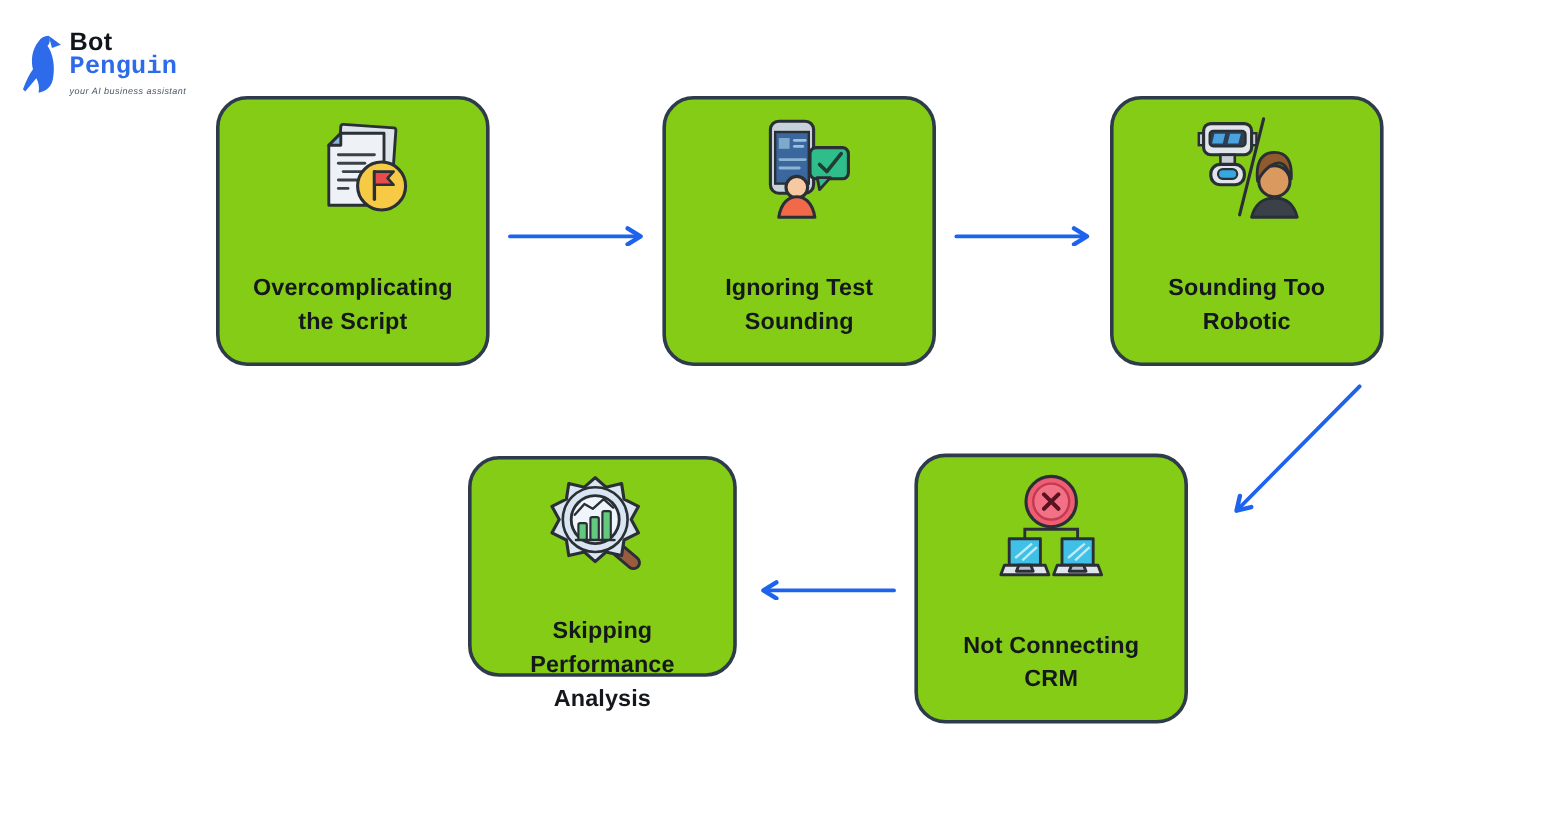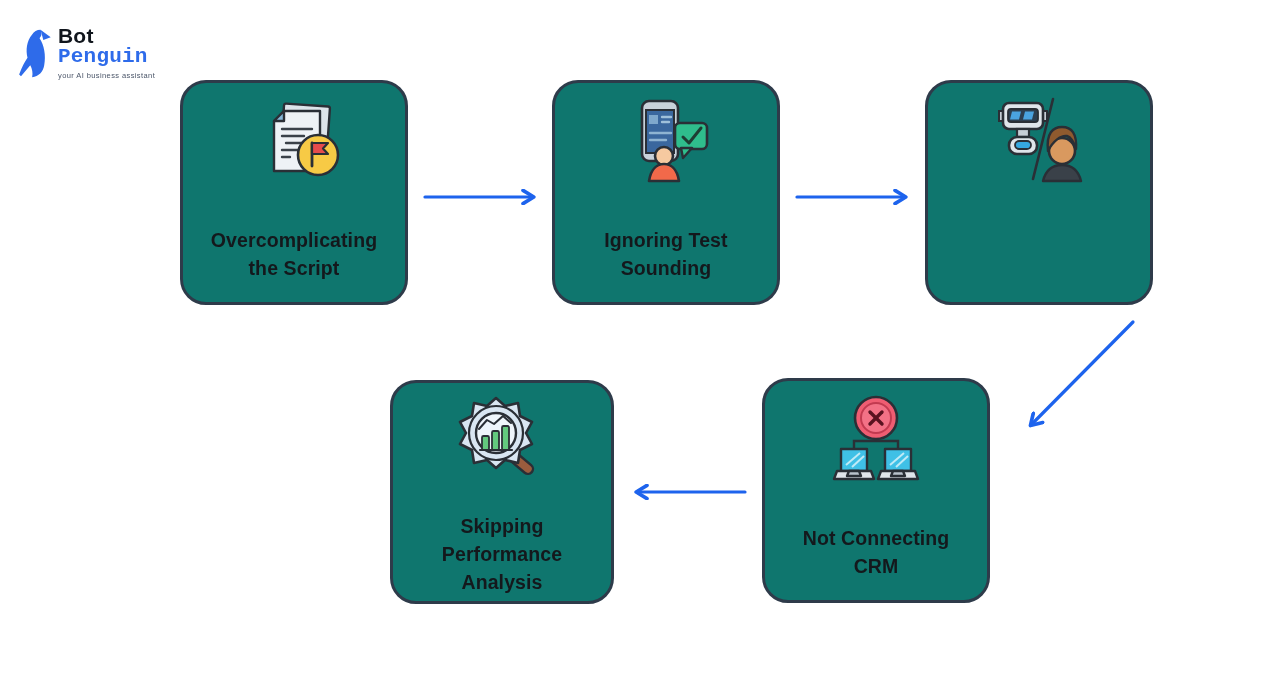--- a/index.html
+++ b/index.html
@@ -14,27 +14,27 @@
   
   .logo {
     position: absolute;
     top: 24px; left: 14px;
     display: flex; align-items: flex-end;
   }
   .logo-mark { width: 40px; height: 52px; margin-top: 4px; }
   .logo-text { margin-left: 4px; display: flex; flex-direction: column; }
   .logo-line1 { font-size: 21px; font-weight: 700; color: #10151c; line-height: 1.0; letter-spacing: 0.2px; }
   .logo-line2 { font-size: 21px; font-weight: 700; color: #2e6bea; line-height: 1.05; letter-spacing: 0.2px; font-family: Liberation Mono, monospace; }
-  .logo-tagline { font-size: 7.5px; color: #4a5568; margin-top: 3px; letter-spacing: 0.4px; }
+  .logo-tagline { font-size: 7.5px; font-style: italic; color: #4a5568; margin-top: 3px; letter-spacing: 0.4px; }
 
   
   .card {
     position: absolute;
     width: 228px; height: 225px;
-    background: #0f766e;
+    background: #84cc16;
     border: 3px solid #2e3b4a;
     border-radius: 26px;
   }
   .card-icon {
     position: absolute; top: 10px; left: 0; right: 0;
     display: flex; justify-content: center;
   }
   .card-label-wrap {
     position: absolute; top: 112px; left: 0; right: 0; height: 120px;
     display: flex; align-items: center; justify-content: center;
@@ -46,21 +46,21 @@
     text-align: center;
     line-height: 1.42;
     white-space: pre-line;
     letter-spacing: 0.1px;
   }
 
   #card-1 { left: 180px; top: 80px; }
   #card-2 { left: 552px; top: 80px; }
   #card-3 { left: 925px; top: 80px; }
   #card-4 { left: 762px; top: 378px; }
-  #card-5 { left: 390px; top: 380px; width: 224px; height: 224px; }
+  #card-5 { left: 390px; top: 380px; width: 224px; height: 184px; }
 
   
   .arrows {
     position: absolute; inset: 0;
     width: 1288px; height: 686px;
     pointer-events: none;
   }
 </style>
 </head>
 <body>
@@ -142,20 +142,24 @@
       <rect x="22" y="44" width="28" height="17" rx="8" fill="#dfe5ea" stroke="#2a2f36" stroke-width="2.6"></rect>
       <rect x="28" y="48" width="16" height="8" rx="4" fill="#35a8e0" stroke="#2a2f36" stroke-width="1.8"></rect>
 
       <line x1="66" y1="6" x2="46" y2="86" stroke="#2a2f36" stroke-width="2.6" stroke-linecap="round"></line>
 
       <circle cx="75" cy="58" r="13" fill="#d9995f" stroke="#2a2f36" stroke-width="2.6"></circle>
       <path d="M61,58 C59,40 66,34 75,34 C85,34 90,41 89,56 C86,48 84,44 80,43 C74,42 66,48 61,58 Z" fill="#8f5a2e" stroke="#2a2f36" stroke-width="2.4" stroke-linejoin="round"></path>
       <path d="M56,88 C59,76 66,72 75,72 C84,72 91,76 94,88 Z" fill="#3a4149" stroke="#2a2f36" stroke-width="2.4" stroke-linejoin="round"></path>
     </svg>
   </div>
+  <div class="card-label-wrap">
+    <div class="card-label">Sounding Too
+Robotic</div>
+  </div>
 </div>
 
 <div class="card" id="card-4">
   <div class="card-icon">
     <svg width="104" height="96" viewBox="0 0 104 96">
       <path d="M30,60 V50 H74 V60" fill="none" stroke="#2a2f36" stroke-width="2.4"></path>
       <circle cx="52" cy="27" r="21" fill="#ef5d72" stroke="#2a2f36" stroke-width="2.6"></circle>
       <circle cx="52" cy="27" r="15" fill="#f37186" stroke="#c23a50" stroke-width="2"></circle>
       <line x1="46" y1="21" x2="58" y2="33" stroke="#5a1220" stroke-width="3.4" stroke-linecap="round"></line>
       <line x1="58" y1="21" x2="46" y2="33" stroke="#5a1220" stroke-width="3.4" stroke-linecap="round"></line>

